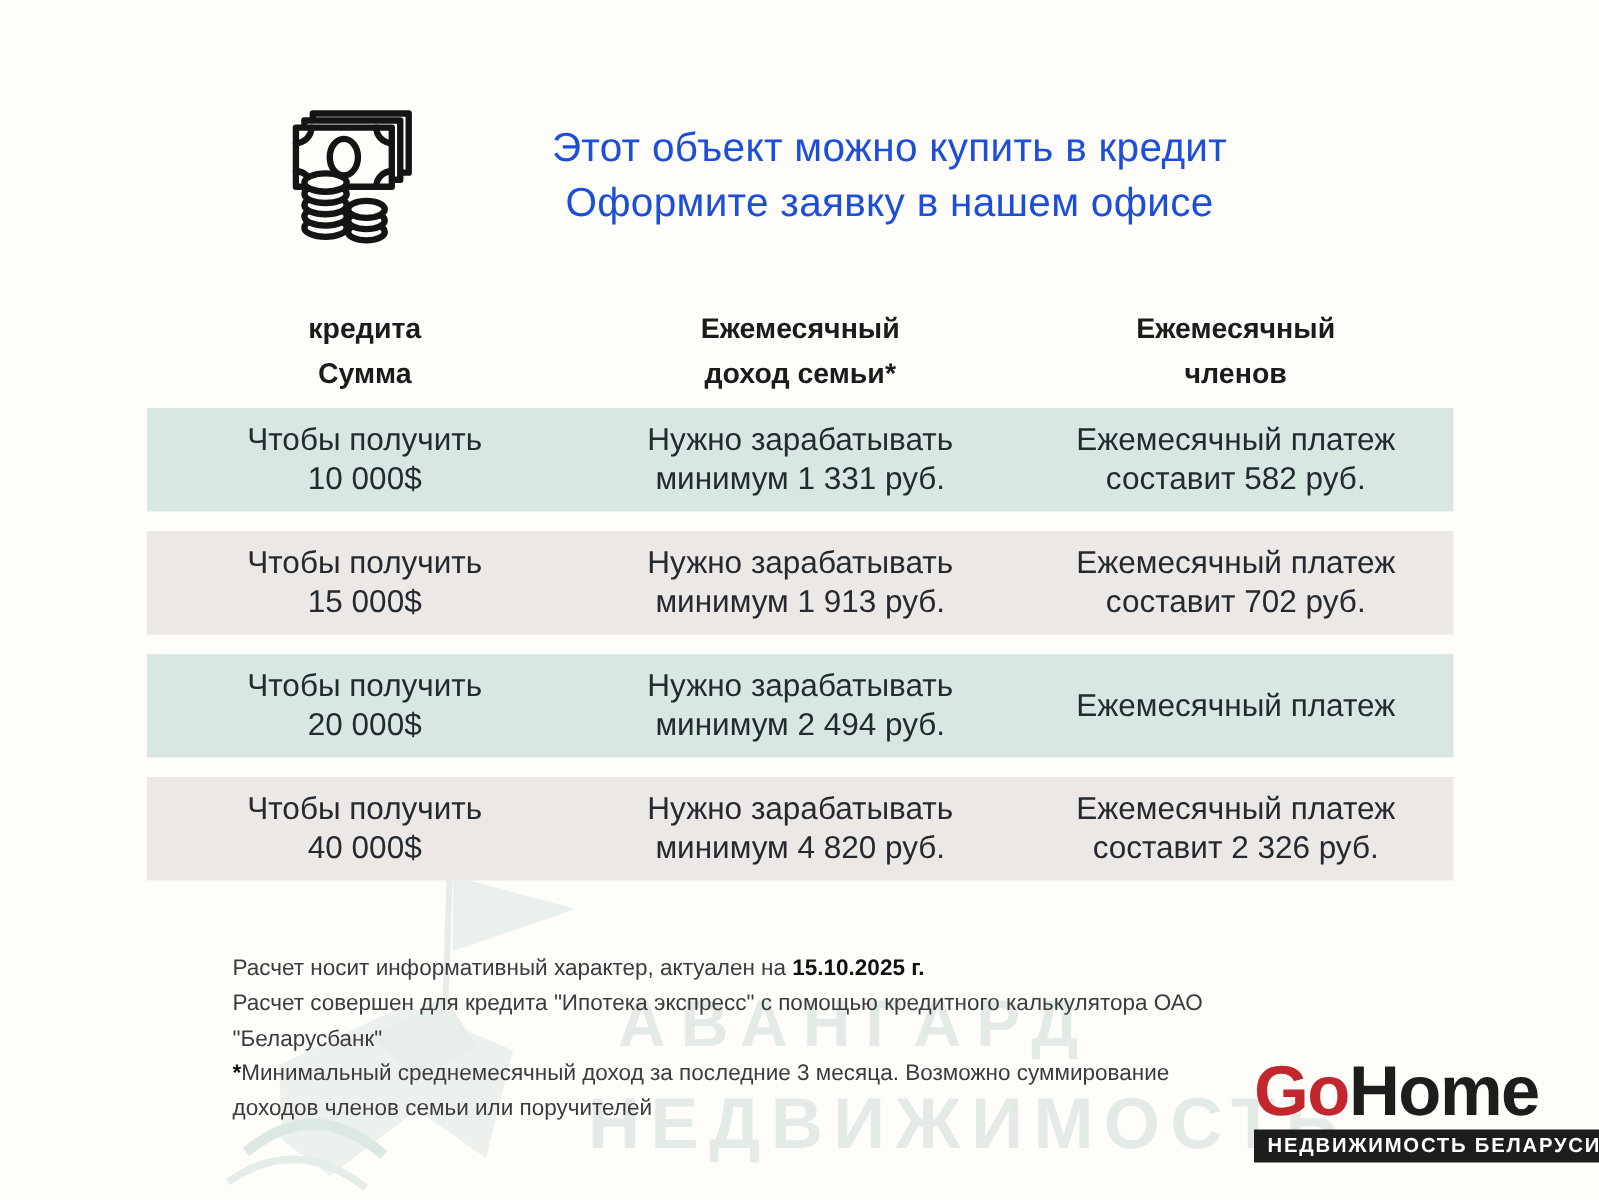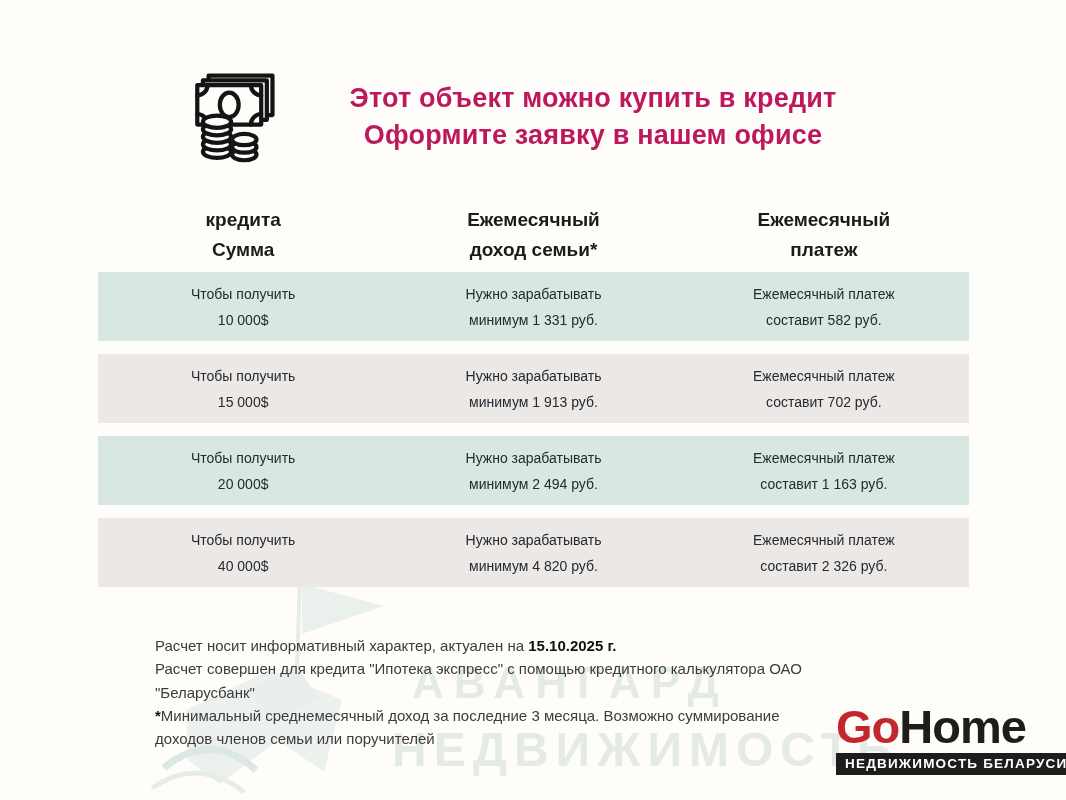--- a/index.html
+++ b/index.html
@@ -11,30 +11,30 @@
 
   
   .wm-svg { position:absolute; left:128px; top:572px; }
   .wm-text { position:absolute; color:#e4ebe6; font-weight:bold; white-space:nowrap; }
   .wm-text.l1 { left:412px; top:658px; font-size:44px; letter-spacing:10px; }
   .wm-text.l2 { left:392px; top:722px; font-size:48px; letter-spacing:7px; }
 
   
   .money-icon { position:absolute; left:186px; top:70px; }
   .titles { position:absolute; left:233px; top:80px; width:720px; text-align:center; }
-  .titles .t-line { font-size:27px; font-weight:bold; color:#be185d; line-height:37px; letter-spacing:0.2px; }
+  .titles .t-line { font-size:27px; font-weight:normal; color:#1d4ed8; line-height:37px; letter-spacing:0.2px; }
 
   
   .credit-table { position:absolute; left:98px; top:205px; width:871px; }
   .thead { display:flex; margin-bottom:7px; }
   .thead .th { flex:1; text-align:center; font-size:19px; font-weight:bold; color:#1b1b1b; line-height:30px; }
   .t-row { display:flex; height:69px; margin-bottom:13px; align-items:center; }
   .t-row.mint { background:#d9e7e2; }
   .t-row.gray { background:#ebe8e5; }
-  .t-row .td { flex:1; text-align:center; font-size:14px; color:#242a30; line-height:26px; }
+  .t-row .td { flex:1; text-align:center; font-size:21px; color:#242a30; line-height:26px; }
 
   
   .footnotes { position:absolute; left:155px; top:634px; width:700px; font-size:15px; color:#3c3c3c; }
   .footnotes .f-line { line-height:23.3px; }
   .footnotes .b { font-weight:bold; color:#111;margin-top:16px; }
 
   
   .logo { position:absolute; left:836px; top:702px; }
   .logo-word { font-size:47px; font-weight:bold; letter-spacing:-1px; line-height:50px; white-space:nowrap; }
   .logo-bar { display:inline-block; background:#1d1d1b; color:#ffffff; font-size:13.5px;
@@ -88,21 +88,21 @@
       <div class="th">
         <div>кредита</div>
         <div>Сумма</div>
       </div>
       <div class="th">
         <div>Ежемесячный</div>
         <div>доход семьи*</div>
       </div>
       <div class="th">
         <div>Ежемесячный</div>
-        <div>платеж</div>
+        <div>членов</div>
       </div>
     </div>
 
     <div class="t-row mint">
       <div class="td">
         <div>Чтобы получить</div>
           <div>10 000$</div>
       </div>
       <div class="td">
         <div>Нужно зарабатывать</div>
@@ -133,21 +133,20 @@
       <div class="td">
         <div>Чтобы получить</div>
           <div>20 000$</div>
       </div>
       <div class="td">
         <div>Нужно зарабатывать</div>
           <div>минимум 2 494 руб.</div>
       </div>
       <div class="td">
         <div>Ежемесячный платеж</div>
-          <div>составит 1 163 руб.</div>
       </div>
     </div>
 
     <div class="t-row gray">
       <div class="td">
         <div>Чтобы получить</div>
           <div>40 000$</div>
       </div>
       <div class="td">
         <div>Нужно зарабатывать</div>

